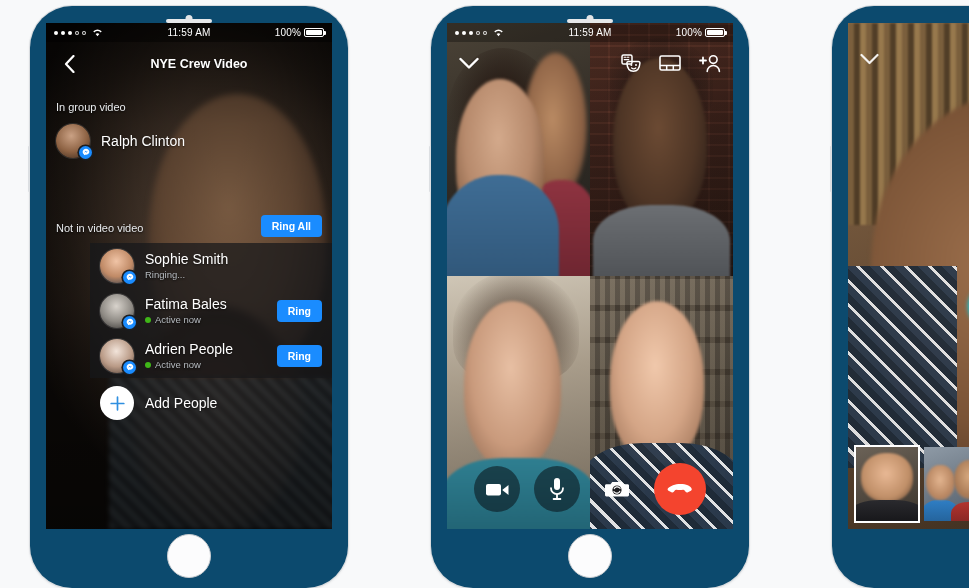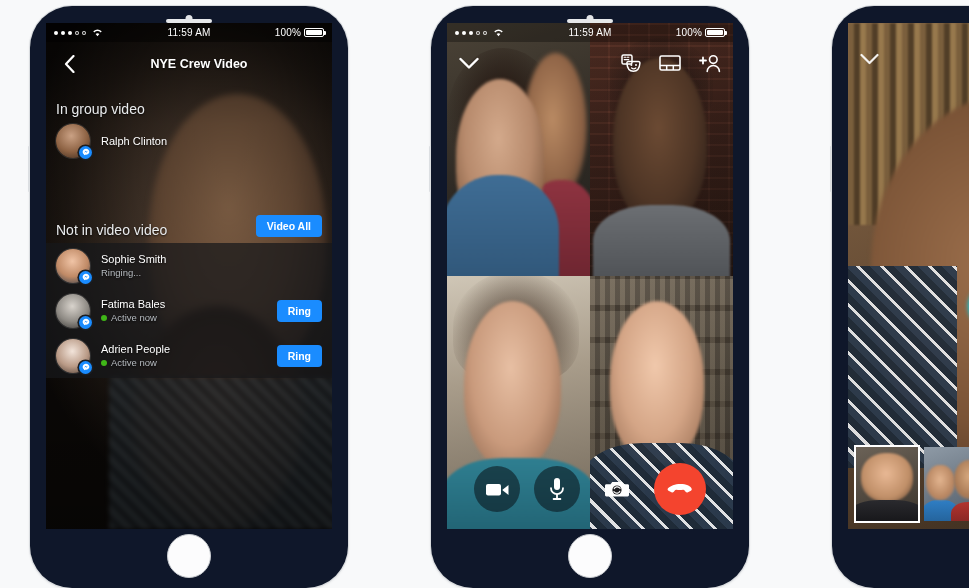--- a/index.html
+++ b/index.html
@@ -7,21 +7,21 @@
     width: 969px; height: 588px;
     overflow: hidden;
     background: #f7f8f9;
     font-family: "Liberation Sans", sans-serif;
   }
   #stage { position: relative; width: 969px; height: 588px; background: #f8f9fa; }
 
   
   .phone {
     position: absolute;
-    background: #0f172a;
+    background: #0c4a6e;
     border-radius: 42px;
     box-shadow: 0 0 0 1px #d9dcdf, 0 1px 3px rgba(0,0,0,0.14);
   }
   .phone::before { 
     content: ""; position: absolute; left: -2px; top: 140px;
     width: 2px; height: 46px; background: #dcdfe2; border-radius: 2px;
   }
   .screen {
     position: absolute; overflow: hidden; background: #000;
   }
@@ -93,41 +93,41 @@
   }
   .back-chevron {
     width: 34px; height: 34px; margin-left: 6px; display: flex;
     align-items: center; justify-content: center; cursor: pointer;
   }
   .p1-titlewrap { position: absolute; left: 0; right: 0; text-align: center; pointer-events: none; }
   .p1-title { font-size: 12.5px; font-weight: 600; text-shadow: 0 1px 2px rgba(0,0,0,.6); padding-left: 20px; }
   .p1-sub { font-size: 10.5px; opacity: .92; margin-top: 1px; text-shadow: 0 1px 2px rgba(0,0,0,.6); }
 
   .sectionlabel {
-    position: absolute; left: 10px; color: #e9ebed; font-size: 14px;
+    position: absolute; left: 10px; color: #e9ebed; font-size: 11px;
     z-index: 14; text-shadow: 0 1px 2px rgba(0,0,0,.8);
   }
   .roster { position: absolute; left: 0; right: 0; z-index: 14; }
   .rrow {
     display: flex; align-items: center; height: 45px; padding: 0 10px;
     position: relative;
   }
   .rrow.shade { background: rgba(22,24,27,0.72); }
   .avatar {
     width: 34px; height: 34px; border-radius: 50%; position: relative;
     flex: 0 0 34px; overflow: visible; box-shadow: 0 0 0 1px rgba(255,255,255,.12);
   }
   .avatar .ph { position: absolute; inset: 0; border-radius: 50%; }
   .badge {
     position: absolute; right: -2px; bottom: -1px; width: 13px; height: 13px;
     border-radius: 50%; background: #1a8cff; box-shadow: 0 0 0 1.6px #1b1d21;
     display: flex; align-items: center; justify-content: center;
   }
   .badge svg { width: 8px; height: 8px; display: block; }
-  .rname { margin-left: 11px; color: #fff; font-size: 11px; text-shadow: 0 1px 2px rgba(0,0,0,.6); }
+  .rname { margin-left: 11px; color: #fff; font-size: 14px; text-shadow: 0 1px 2px rgba(0,0,0,.6); }
   .rtext { display: flex; flex-direction: column; margin-left: 11px; }
   .rtext .rname { margin-left: 0; }
   .rsub {
     font-size: 9.5px; color: #b6bbc0; margin-top: 2px;
     display: flex; align-items: center; gap: 4px; text-shadow: 0 1px 2px rgba(0,0,0,.7);
   }
   .greendot { width: 6px; height: 6px; border-radius: 50%; background: #3fb618; display: inline-block; }
   .ringbtn {
     margin-left: auto; background: #1a8cff; color: #fff; border: none;
     border-radius: 4px; font-size: 10.5px; font-weight: 600;
@@ -301,23 +301,23 @@
               <svg viewBox="0 0 12 12">
                   <path d="M6 1C3.2 1 1 3.1 1 5.7c0 1.5.7 2.8 1.9 3.7V11l1.8-1c.4.1.9.2 1.3.2 2.8 0 5-2.1 5-4.5S8.8 1 6 1zm.5 6L5.3 5.7 3 7l2.5-2.7L6.8 5.6 9 4.3 6.5 7z" fill="#fff"></path>
                 </svg>
             </div>
           </div>
           <div class="rname">Ralph Clinton</div>
         </div>
       </div>
 
       <div class="sectionlabel" style="top:199px;">Not in video video</div>
-      <button class="ringall" style="top:192px;">Video All</button>
-
-      <div class="roster" style="top:220px;">
+      <button class="ringall" style="top:192px;">Ring All</button>
+
+      <div class="roster" style="top:220px;margin-left:44px;">
         <div class="rrow shade">
           <div class="avatar">
             <div class="ph" style="background:radial-gradient(circle at 48% 36%,#f0c4a6 0%,#c08a66 55%,#2b3a4a 100%);"></div>
             <div class="badge">
               <svg viewBox="0 0 12 12">
                   <path d="M6 1C3.2 1 1 3.1 1 5.7c0 1.5.7 2.8 1.9 3.7V11l1.8-1c.4.1.9.2 1.3.2 2.8 0 5-2.1 5-4.5S8.8 1 6 1zm.5 6L5.3 5.7 3 7l2.5-2.7L6.8 5.6 9 4.3 6.5 7z" fill="#fff"></path>
                 </svg>
             </div>
           </div>
           <div class="rtext">
@@ -359,20 +359,28 @@
           <div class="rtext">
             <div class="rname">Adrien People</div>
             <div class="rsub">
               <span class="greendot"></span>
               <span>Active now</span>
             </div>
           </div>
           <button class="ringbtn">Ring</button>
         </div>
 
+        <div class="rrow" style="height:50px;">
+          <div class="addcircle">
+            <svg width="17" height="17" viewBox="0 0 17 17">
+                <path d="M8.5 2.2v12.6M2.2 8.5h12.6" stroke="#2f8fe0" stroke-width="1.7" stroke-linecap="round"></path>
+              </svg>
+          </div>
+          <div class="rname">Add People</div>
+        </div>
       </div>
     </div>
     <div class="home-btn" style="bottom:10px;"></div>
   </div>
 
   <div class="phone" style="left:431px; top:6px; width:318px; height:582px;">
     <div class="camdot" style="top:9px;"></div>
     <div class="speaker" style="top:13px;"></div>
     <div class="screen" style="left:16px; top:17px; width:286px; height:506px;">
 

